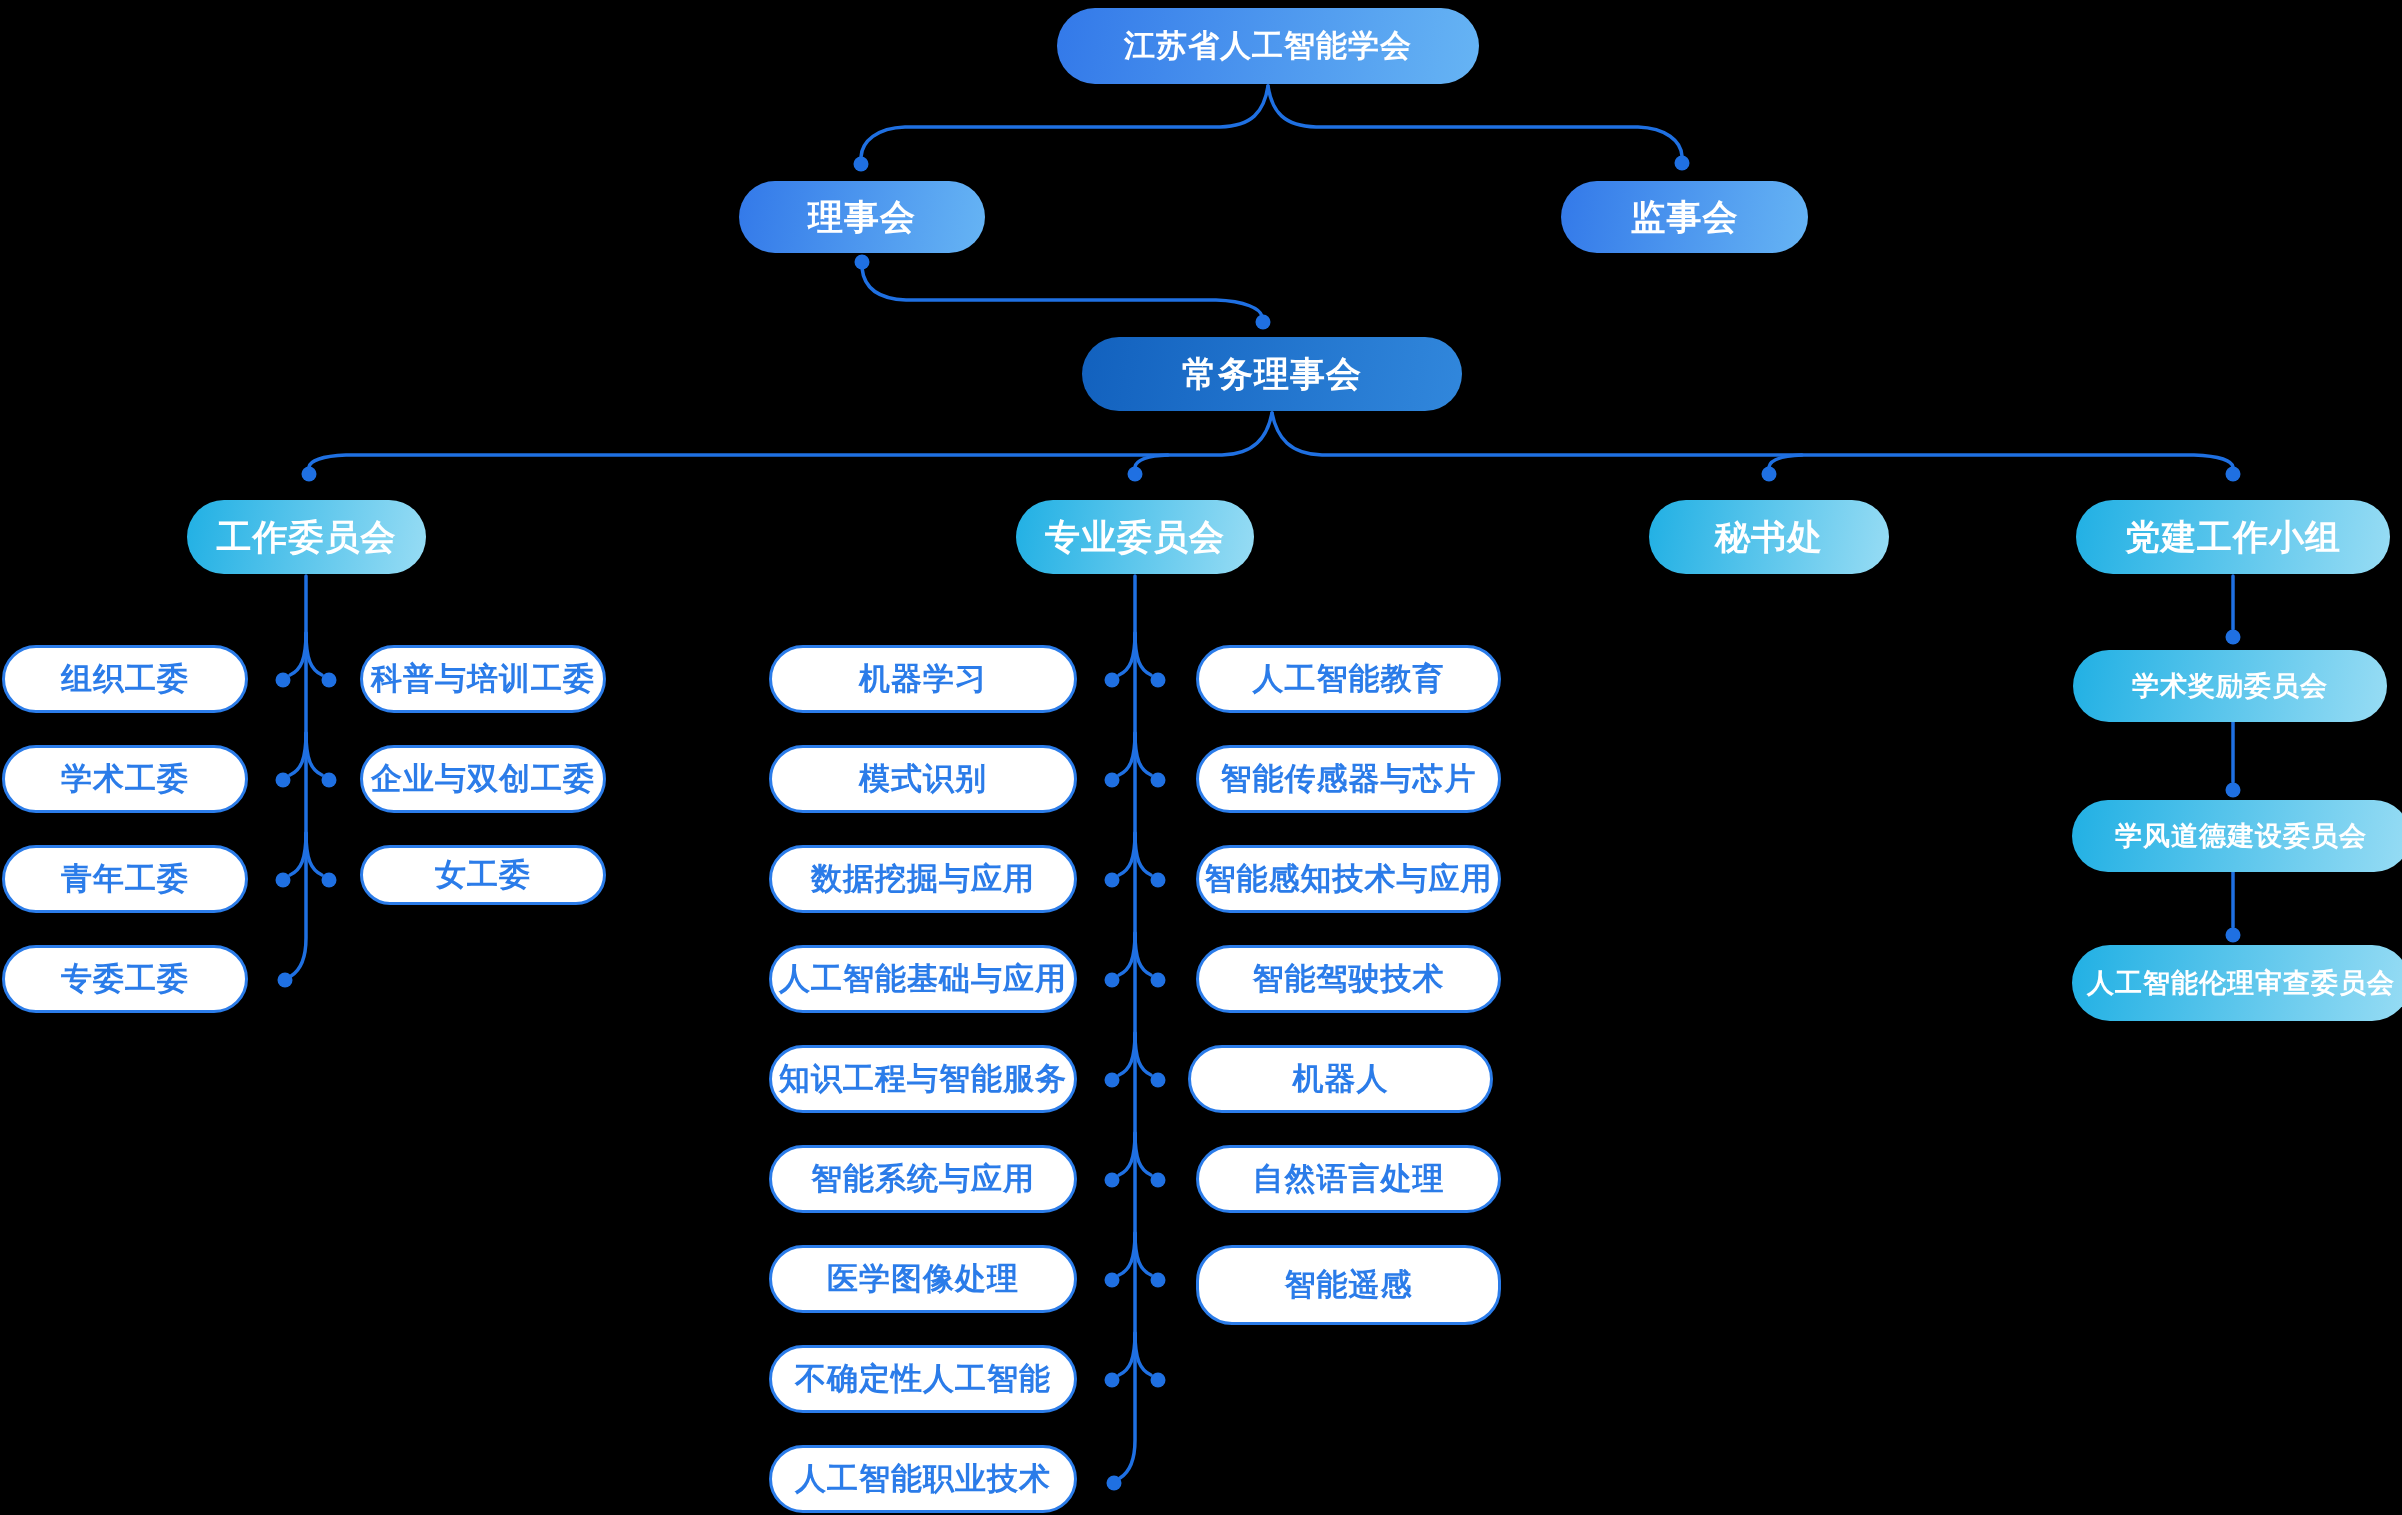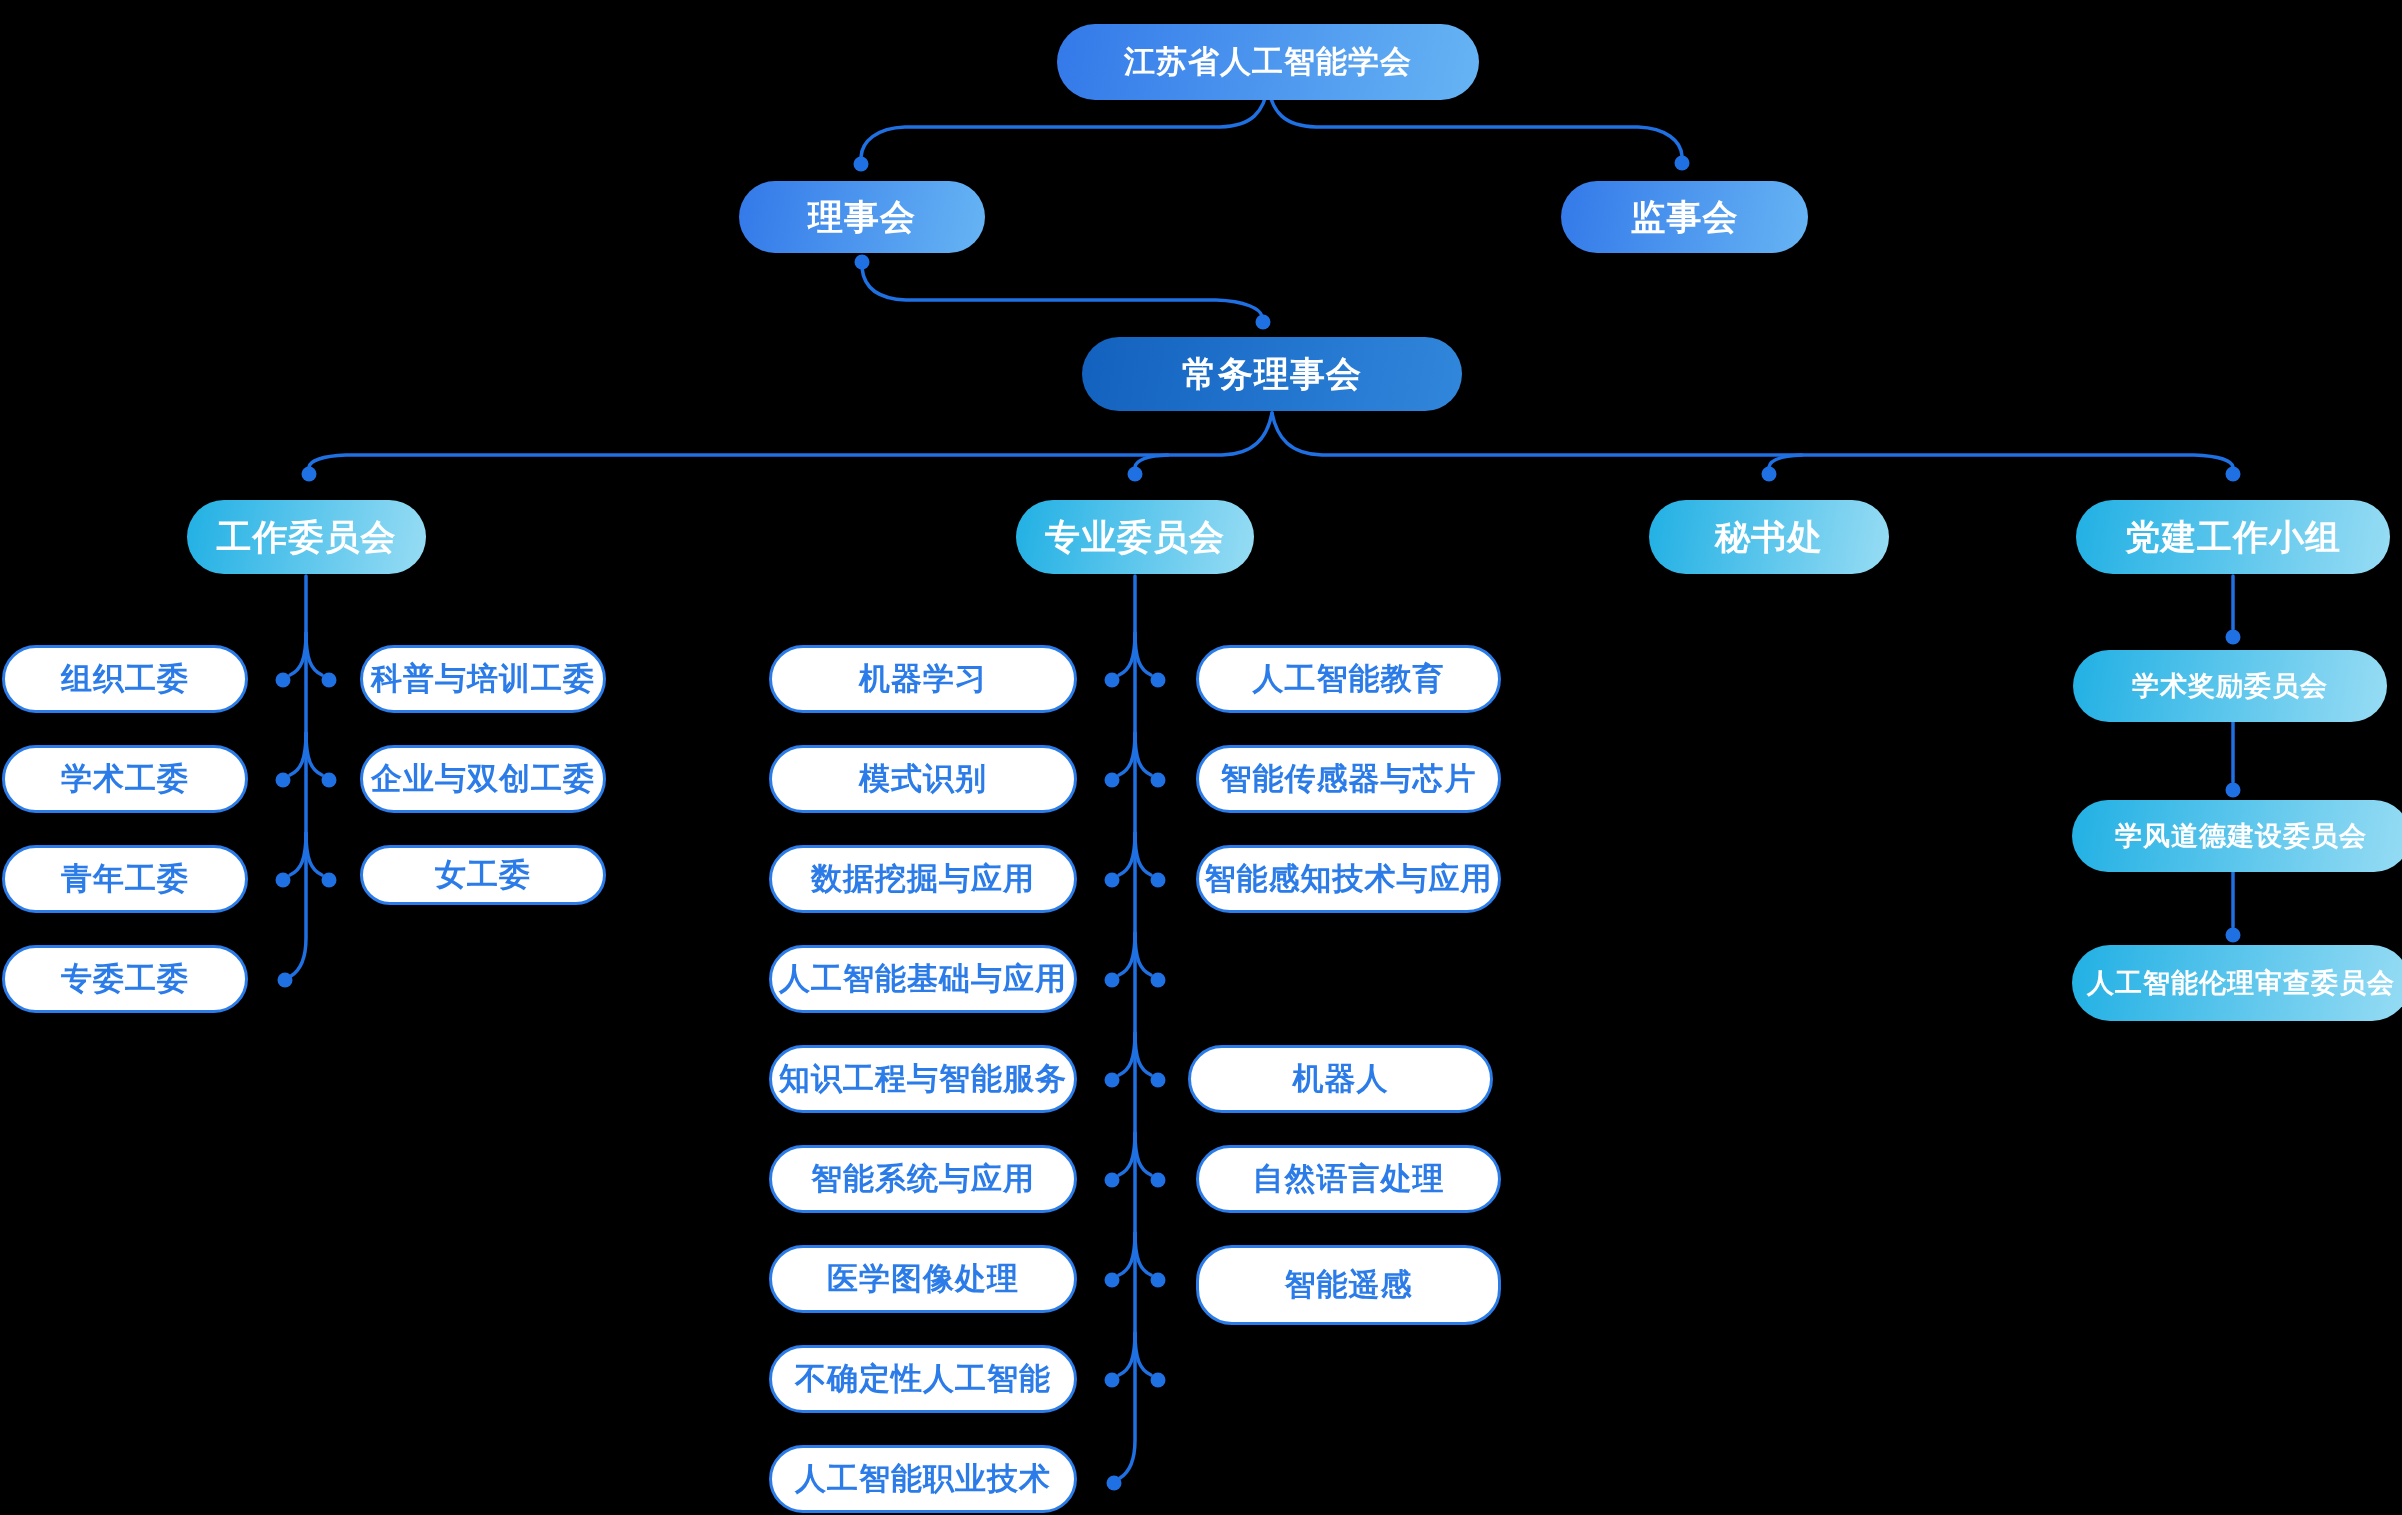--- a/index.html
+++ b/index.html
@@ -21,21 +21,21 @@
   .cline{fill:none;stroke:var(--connector);stroke-width:3.5;stroke-linecap:round;}
   .cdot{fill:var(--connector);}
   .pill{
     position:absolute;display:flex;align-items:center;justify-content:center;
     border-radius:40px;color:var(--node-text);font-weight:700;
     letter-spacing:1px;white-space:nowrap;box-sizing:border-box;
   }
   .grad-blue{background:linear-gradient(100deg,var(--node-blue-start),var(--node-blue-end));}
   .grad-dark{background:linear-gradient(100deg,var(--node-dark-start),var(--node-dark-end));}
   .grad-cyan{background:linear-gradient(100deg,var(--node-cyan-start),var(--node-cyan-end));}
-  .fs-root{font-size:31px;margin-top:16px;}
+  .fs-root{font-size:31px;}
   .fs-big{font-size:35px;}
   .leaf{
     background:var(--leaf-bg);border:3px solid var(--leaf-border);
     color:var(--leaf-text);font-size:31px;border-radius:36px;
   }
   .party-leaf{font-size:27px;}
 </style>
 </head>
 <body>
 
@@ -157,20 +157,21 @@
   <div class="pill leaf" style="left:769px;top:945px;width:308px;height:68px">人工智能基础与应用</div>
   <div class="pill leaf" style="left:769px;top:1045px;width:308px;height:68px">知识工程与智能服务</div>
   <div class="pill leaf" style="left:769px;top:1145px;width:308px;height:68px">智能系统与应用</div>
   <div class="pill leaf" style="left:769px;top:1245px;width:308px;height:68px">医学图像处理</div>
   <div class="pill leaf" style="left:769px;top:1345px;width:308px;height:68px">不确定性人工智能</div>
   <div class="pill leaf" style="left:769px;top:1445px;width:308px;height:68px">人工智能职业技术</div>
 
   <div class="pill leaf" style="left:1196px;top:645px;width:305px;height:68px">人工智能教育</div>
   <div class="pill leaf" style="left:1196px;top:745px;width:305px;height:68px">智能传感器与芯片</div>
   <div class="pill leaf" style="left:1196px;top:845px;width:305px;height:68px">智能感知技术与应用</div>
+  <div class="pill leaf" style="left:1196px;top:945px;width:305px;height:68px">智能驾驶技术</div>
   <div class="pill leaf" style="left:1188px;top:1045px;width:305px;height:68px">机器人</div>
   <div class="pill leaf" style="left:1196px;top:1145px;width:305px;height:68px">自然语言处理</div>
   <div class="pill leaf" style="left:1196px;top:1245px;width:305px;height:80px">智能遥感</div>
 
   <div class="pill grad-cyan party-leaf" style="left:2073px;top:650px;width:314px;height:72px">学术奖励委员会</div>
   <div class="pill grad-cyan party-leaf" style="left:2072px;top:800px;width:338px;height:72px">学风道德建设委员会</div>
   <div class="pill grad-cyan party-leaf" style="left:2072px;top:945px;width:338px;height:76px">人工智能伦理审查委员会</div>
 
 </div>
 

